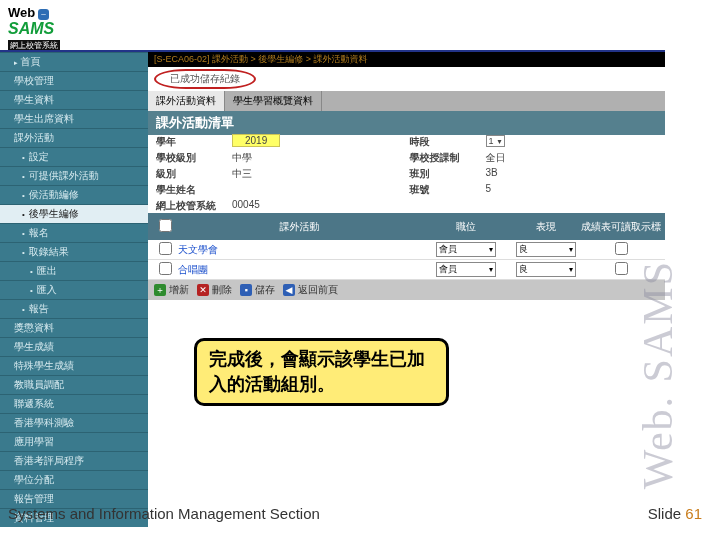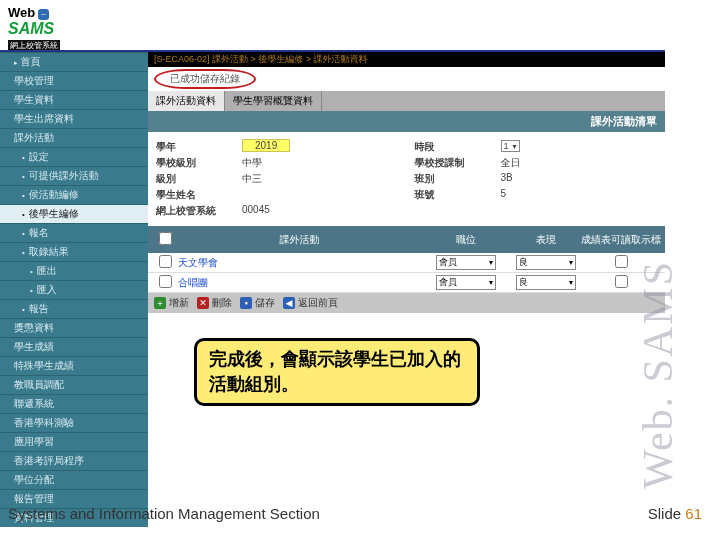--- a/index.html
+++ b/index.html
@@ -16,42 +16,42 @@
   .sidebar .item.subsub { padding-left: 30px; }
   .sidebar .item.active { background: #E1EEF3; color: #222; }
   .sidebar .item .dot { font-size: 8px; margin-right: 4px; }
   .sidebar .item.first-main::before { content: "▸"; font-size: 7px; margin-right: 3px; }
   .content { position: absolute; top: 52px; left: 148px; width: 517px; }
   .breadcrumb { background: #000000; padding: 1px 6px; font-size: 9px; color: #B07C1D; }
   .success-badge { display: inline-block; border: 2px solid #C02020; border-radius: 50%/80%; padding: 1px 14px; font-size: 10px; color: #555; margin: 2px 6px; }
   .tabs { background: #B0B0B0; display: flex; font-size: 10px; }
   .tab { padding: 3px 8px; border-right: 1px solid #888; cursor: pointer; text-align: right; }
   .tab.active { background: #E8E8E8; }
-  .section-header { background: #55808E; color: #fff; padding: 3px 8px; font-size: 11px; font-weight: bold; text-align: right; }
-  .info-grid { display: grid; grid-template-columns: 70px 1fr 70px 1fr; padding: 8px 8px; gap: 2px 16px; font-size: 10px; color: #444; }
+  .section-header { background: #55808E; color: #fff; padding: 3px 8px; font-size: 13px; font-weight: bold; }
+  .info-grid { display: grid; grid-template-columns: 70px 1fr 70px 1fr; padding: 0 8px; gap: 2px 6px; font-size: 10px; color: #444; }
   .info-grid .label { font-weight: bold; }
   .info-grid .val { }
   .year-hl { background: #FFFF66; padding: 0 12px; border: 1px solid #CCC455; font-size: 10px; }
   .period-sel { border: 1px solid #888; padding: 0 2px; font-size: 9px; display: inline-flex; align-items: center; gap: 4px; }
   .period-sel .chev { font-size: 8px; }
   .table-head { background: #4C7687; color: #fff; display: grid; grid-template-columns: 26px 1fr 90px 70px 80px; font-size: 10px; align-items: center; padding: 6px 4px; text-align: center; }
   .table-row { display: grid; grid-template-columns: 26px 1fr 90px 70px 80px; font-size: 10px; align-items: center; padding: 2px 4px; border-bottom: 1px solid #ddd; text-align: center; }
   .table-row .act-name { text-align: left; }
   .table-row a { color: #1A4FCC; text-decoration: none; }
   .table-row input[type=checkbox] { }
   .sel-box { border: 1px solid #888; padding: 0 2px; font-size: 9px; display: inline-flex; align-items: center; background: #fff; min-width: 60px; justify-content: space-between; }
   .sel-box .chev { font-size: 8px; }
   .action-bar { background: #C6C6C6; display: flex; gap: 8px; padding: 3px 6px; font-size: 10px; }
   .action-btn { display: inline-flex; align-items: center; gap: 3px; cursor: pointer; color: #333; }
   .action-btn .icon-sq { width: 12px; height: 12px; display: inline-flex; align-items: center; justify-content: center; font-size: 9px; color: #fff; border-radius: 2px; }
   .ico-add { background: #2E8B2E; }
   .ico-del { background: #B52222; }
   .ico-save { background: #2E5FB5; }
   .ico-back { background: #2E5FB5; }
-  .callout { position: absolute; top: 338px; left: 194px; width: 286px; height: 68px; background: #FFEC77; border: 3px solid #000; border-radius: 10px; padding: 6px 12px; font-size: 18px; font-weight: bold; font-family: KaiTi, DFKai-SB, serif; line-height: 1.4; color: #000; }
+  .callout { position: absolute; top: 338px; left: 194px; width: 255px; height: 68px; background: #FFEC77; border: 3px solid #000; border-radius: 10px; padding: 6px 12px; font-size: 18px; font-weight: bold; font-family: KaiTi, DFKai-SB, serif; line-height: 1.4; color: #000; }
   .watermark { position: absolute; right: 38px; top: 260px; writing-mode: vertical-rl; transform: rotate(180deg); font-size: 42px; color: rgba(140,140,160,0.45); font-family: "Times New Roman", serif; letter-spacing: 2px; }
   .footer-title { position: absolute; bottom: 18px; left: 8px; font-size: 15px; color: #333; font-family: Verdana, sans-serif; }
   .footer-slide { position: absolute; bottom: 18px; right: 18px; font-size: 15px; color: #333; font-family: Verdana, sans-serif; }
   .footer-slide .num { color: #C97C1A; }
 </style>
 </head>
 <body>
 
 <div class="logo">
   <span class="logo-web">Web</span>

